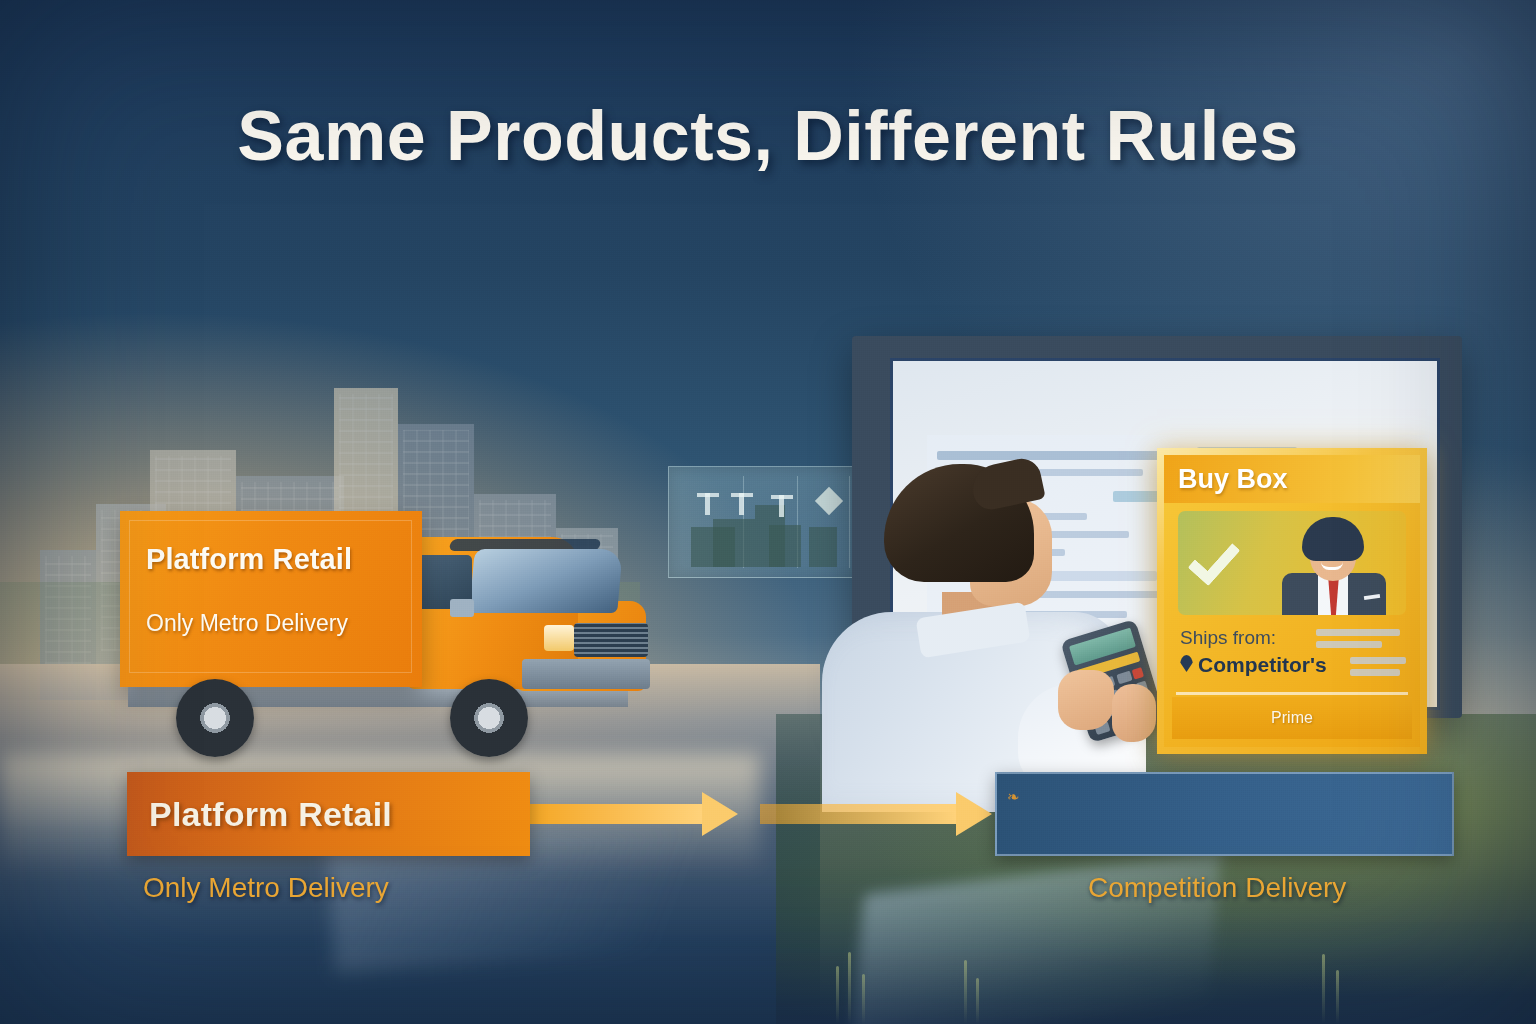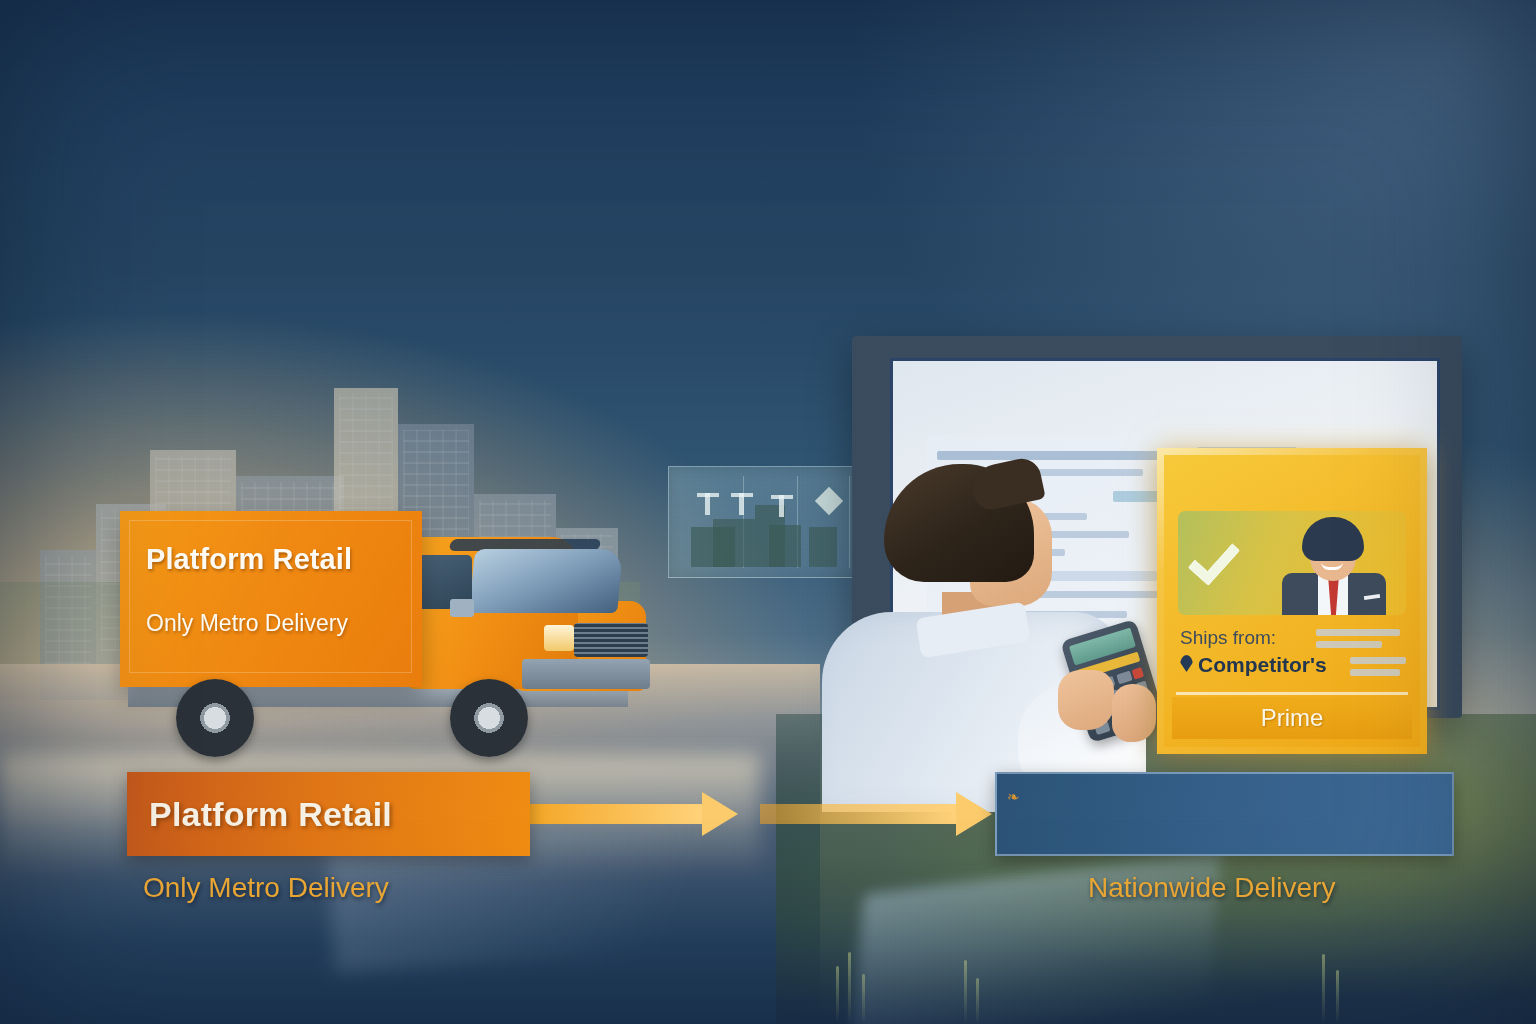--- a/index.html
+++ b/index.html
@@ -208,21 +208,21 @@
   .av-tie{position:absolute;left:54px;top:58px;width:11px;height:40px;background:#c23a33;clip-path:polygon(0 0,100% 0,72% 100%,28% 100%);}
   .av-pocket{position:absolute;left:90px;top:78px;width:16px;height:4px;background:#eef2f6;transform:rotate(-8deg);}
   .bb-ships{position:absolute;left:16px;top:172px;font-size:19px;color:#3d4c5e;}
   .bb-pin{position:absolute;left:16px;top:200px;width:13px;height:17px;background:#253a55;
     border-radius:50% 50% 50% 50%/60% 60% 40% 40%;clip-path:polygon(50% 100%,0 42%,0 0,100% 0,100% 42%);}
   .bb-comp{position:absolute;left:34px;top:198px;font-size:21px;font-weight:bold;color:#22364f;}
   .bb-blur{position:absolute;background:#c8ccd2;border-radius:2px;opacity:.85;}
   .bb-div{position:absolute;left:12px;right:12px;top:237px;height:3px;background:rgba(255,255,255,.65);}
   .bb-foot{position:absolute;left:8px;right:8px;bottom:8px;height:42px;
     background:linear-gradient(180deg,#f0ac1b,#e89d10);display:flex;align-items:center;justify-content:center;}
-  .bb-prime{font-size:24px;color:#fbf6ea;text-shadow:1px 1px 2px rgba(120,70,0,.4);}
+  .bb-prime{font-size:16px;color:#fbf6ea;text-shadow:1px 1px 2px rgba(120,70,0,.4);}
 
   
   .person{position:absolute;left:822px;top:452px;width:340px;height:340px;}
   .p-hair{position:absolute;left:62px;top:12px;width:150px;height:118px;
     background:linear-gradient(150deg,#4a3b2c 0%,#2e241a 55%,#221a12 100%);
     border-radius:76px 70px 28px 40px;}
   .p-hair2{position:absolute;left:150px;top:10px;width:70px;height:44px;
     background:#3a2e22;border-radius:40px 30px 10px 28px;transform:rotate(-12deg);}
   .p-face{position:absolute;left:148px;top:46px;width:82px;height:108px;
     background:linear-gradient(160deg,#f0c49c,#dca97c);border-radius:26px 38px 34px 22px;}
@@ -425,20 +425,23 @@
       <div class="calc-k" style="left:8px;top:90px;"></div>
       <div class="calc-k" style="left:26px;top:90px;"></div>
       <div class="calc-k" style="left:44px;top:90px;"></div>
     </div>
     <div class="p-hand"></div>
     <div class="p-hand2"></div>
   </div>
 
   <div class="buybox">
     <div class="bb-in">
+      <div class="bb-head">
+        <div class="bb-title">Buy Box</div>
+      </div>
       <div class="bb-photo">
         <div class="check"></div>
         <div class="avatar">
           <div class="av-suit"></div>
           <div class="av-shirt"></div>
           <div class="av-tie"></div>
           <div class="av-pocket"></div>
           <div class="av-face"></div>
           <div class="av-eye" style="left:46px;"></div>
           <div class="av-eye" style="left:66px;"></div>
@@ -470,18 +473,19 @@
   </div>
 
   <div class="banner-l">
     <span>Platform Retail</span>
   </div>
   <div class="banner-r">
     <div class="rb-mark">❧</div>
   </div>
 
   <div class="cap cap-l">Only Metro Delivery</div>
-  <div class="cap cap-r">Nationwide Delivery</div>
-
+  <div class="cap cap-r">Competition Delivery</div>
+
+  <div class="h-title">Same Products, Different Rules</div>
 
   <div class="noise"></div>
   <div class="vignette"></div>
 </div>
 
 </body></html>

